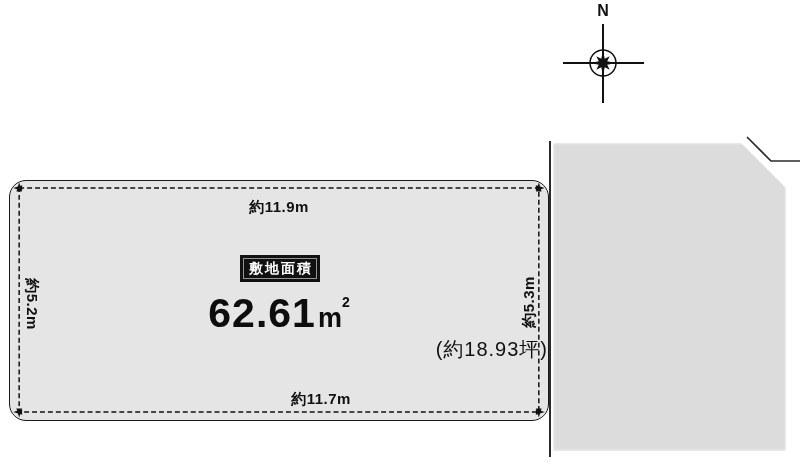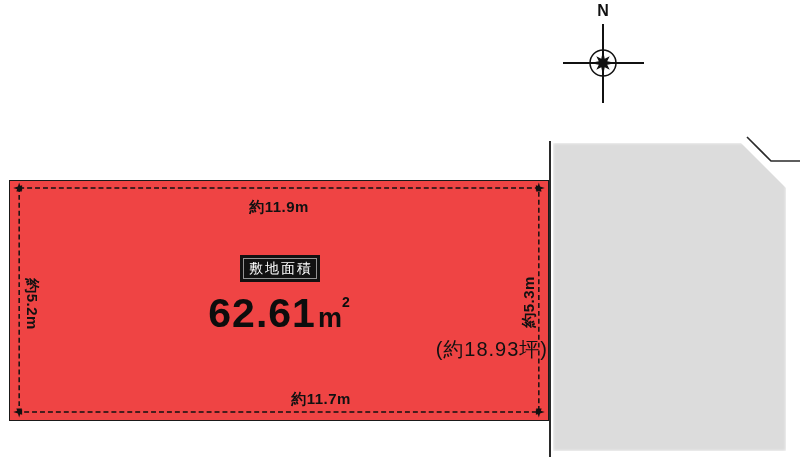--- a/index.html
+++ b/index.html
@@ -67,21 +67,21 @@
   }
 
   .badge {
     position: absolute;
     left: 230px; top: 74px;
     width: 80px; height: 27px;
     background: #111111;
     box-shadow: inset 0 0 0 3px #111111, inset 0 0 0 4px rgba(255,255,255,0.55);
     color: #ffffff;
     font-size: 14px;
-    font-weight: normal;
+    font-weight: bold;
     letter-spacing: 2px;
     display: flex;
     align-items: center;
     justify-content: center;
     text-indent: 2px;
   }
   .area-line {
     position: absolute;
     left: 0; top: 112px;
     width: 100%;
@@ -154,21 +154,21 @@
   <div class="compass">
     <div class="compass-n">N</div>
     <svg width="100" height="115" viewBox="0 0 100 115">
       <line x1="50" y1="24" x2="50" y2="103" stroke="#111" stroke-width="2"></line>
       <line x1="10" y1="63" x2="91" y2="63" stroke="#111" stroke-width="2"></line>
       <circle cx="50" cy="63" r="13" fill="none" stroke="#111" stroke-width="1.5"></circle>
       <polygon fill="#111" points="50,50 51.7,58.8 56.7,56.3 54.2,61.3 63,63 54.2,64.7 56.7,69.7 51.7,67.2 50,76 48.3,67.2 43.3,69.7 45.8,64.7 37,63 45.8,61.3 43.3,56.3 48.3,58.8"></polygon>
     </svg>
   </div>
 
-  <div class="plot" style="background-color: #ef4444;">
+  <div class="plot" style="background-color: #e5e5e5; border-radius: 17px;">
 
     <svg class="dims" viewBox="0 0 540 241">
       <rect x="8" y="7" width="524" height="226" fill="none" stroke="#111" stroke-width="1.5" stroke-dasharray="5 3"></rect>
 
       <polygon fill="#111" points="2,7 11,4.2 11,9.8"></polygon>
       <polygon fill="#111" points="8,1.5 5.2,10.5 10.8,10.5"></polygon>
       <polygon fill="#111" points="538,7 529,4.2 529,9.8"></polygon>
       <polygon fill="#111" points="532,1.5 529.2,10.5 534.8,10.5"></polygon>
       <polygon fill="#111" points="2,233 11,230.2 11,235.8"></polygon>
       <polygon fill="#111" points="8,238.5 5.2,229.5 10.8,229.5"></polygon>

